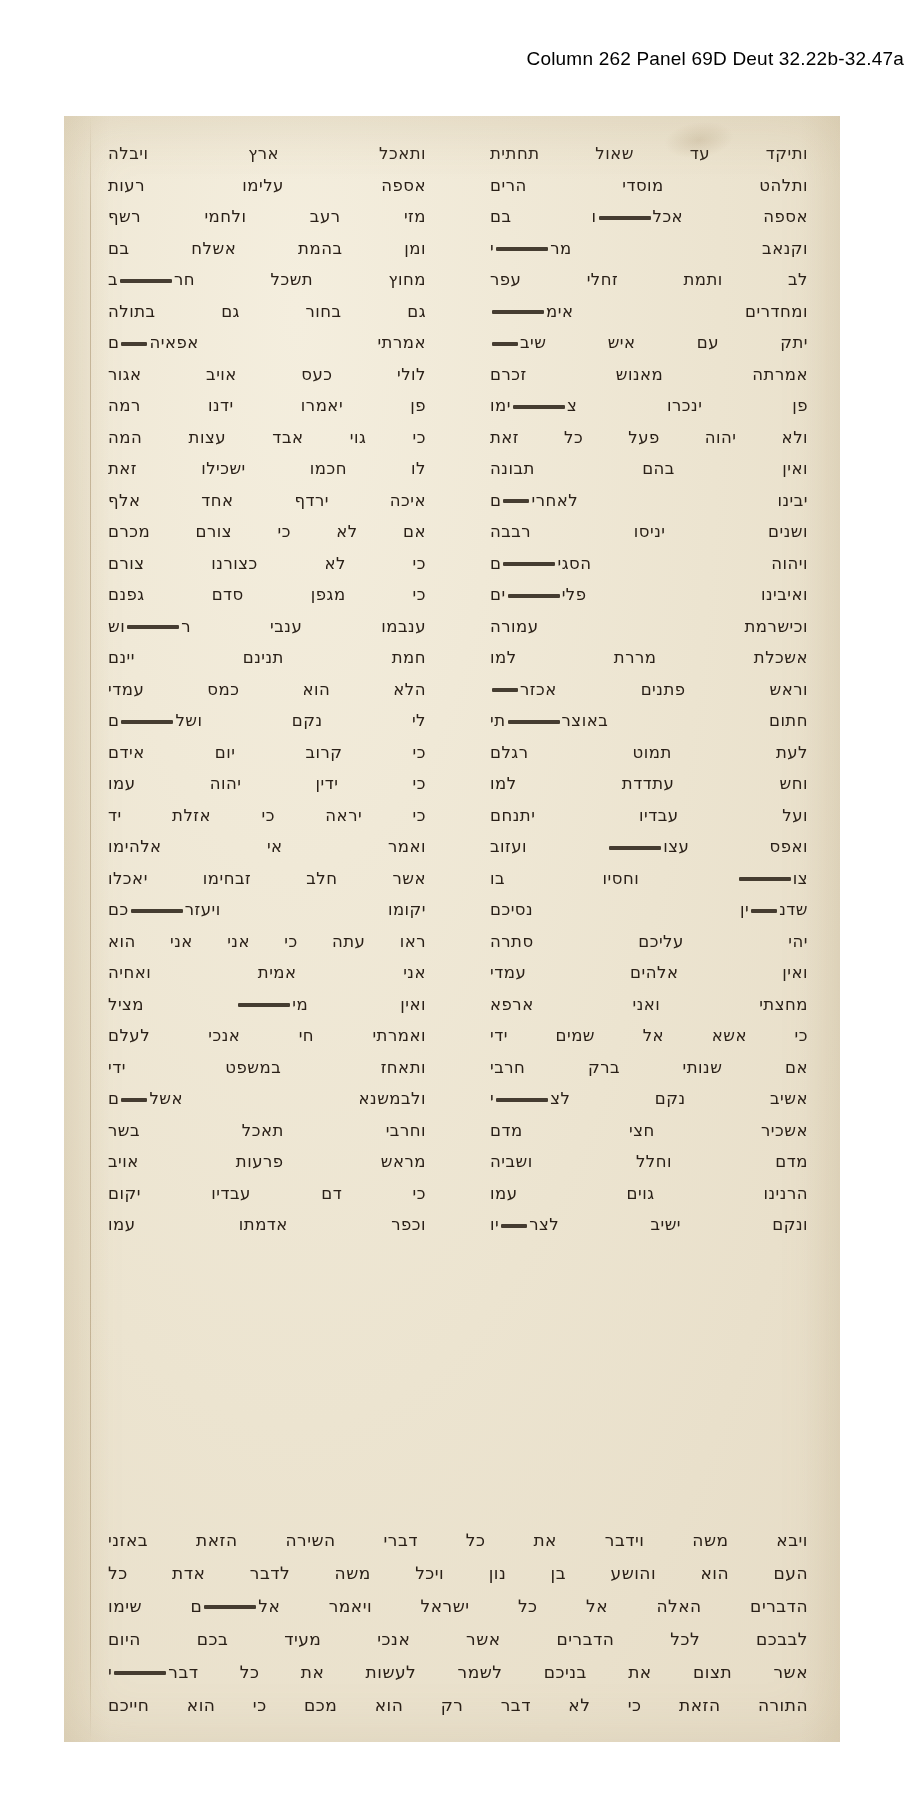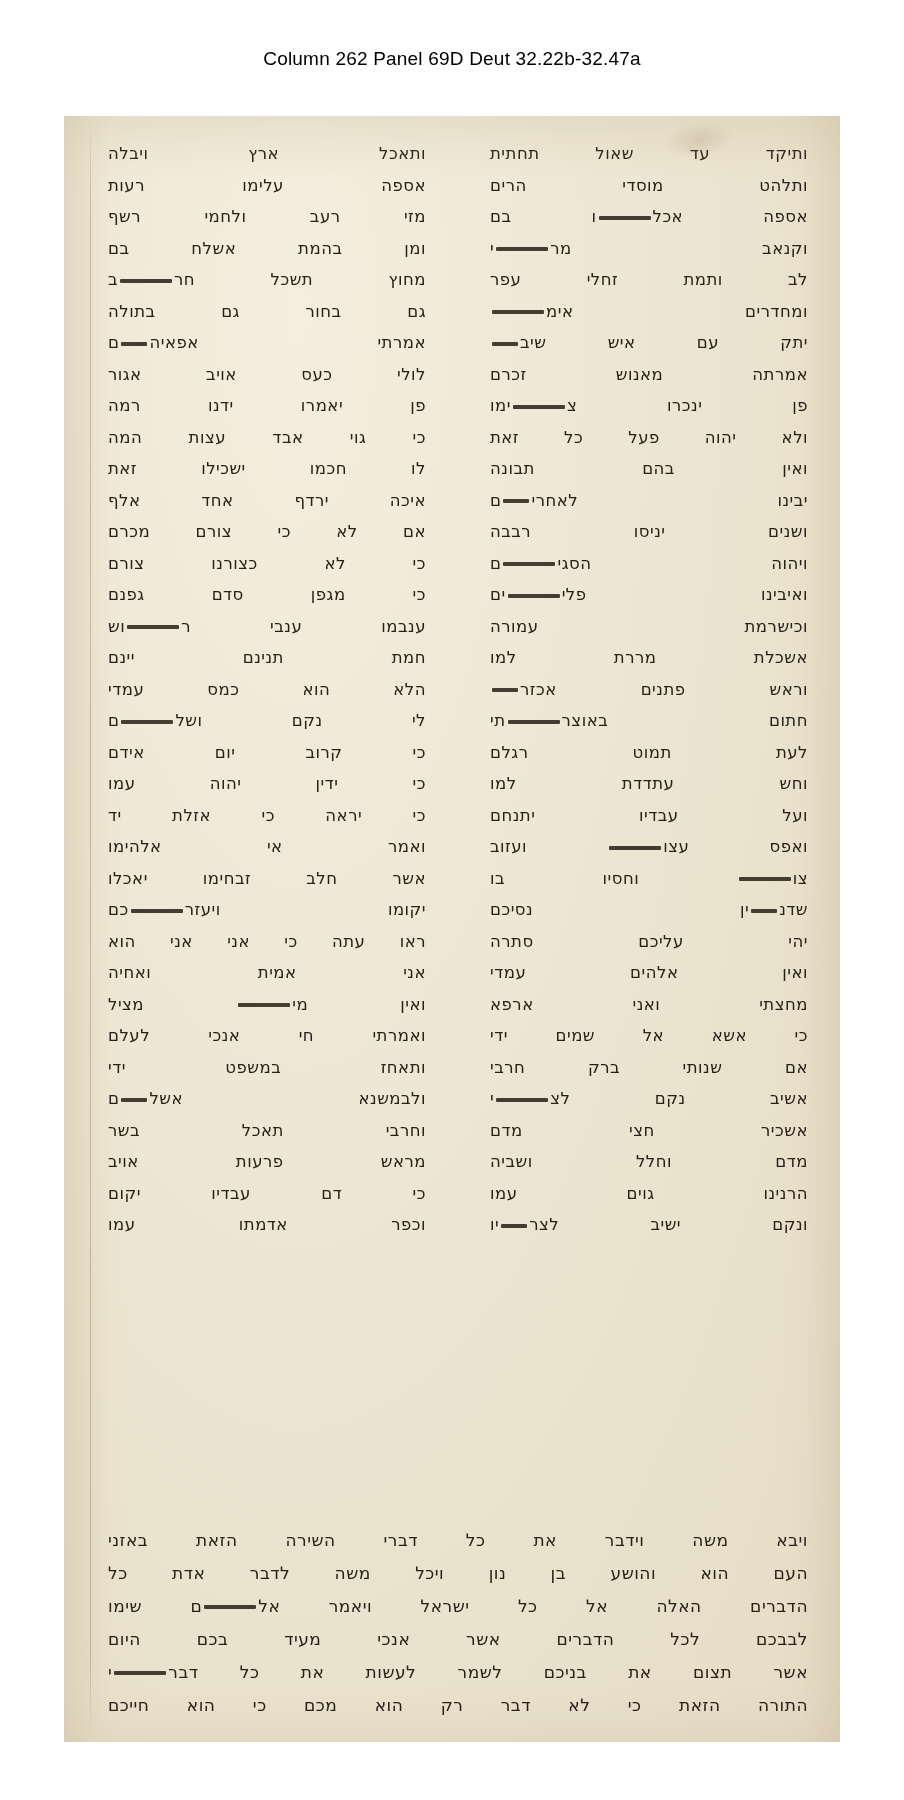--- a/index.html
+++ b/index.html
@@ -8,21 +8,21 @@
     background: #ffffff;
   }
   body {
     width: 904px;
     height: 1800px;
     font-family: "Liberation Sans", sans-serif;
     position: relative;
     overflow: hidden;
   }
   #page-title {
-    text-align: center;
+    text-align: right;
     font-size: 19px;
     color: #000;
     padding-top: 48px;
     letter-spacing: 0.2px;
   }
   
   .sheet {
     position: absolute;
     left: 64px;
     top: 116px;

